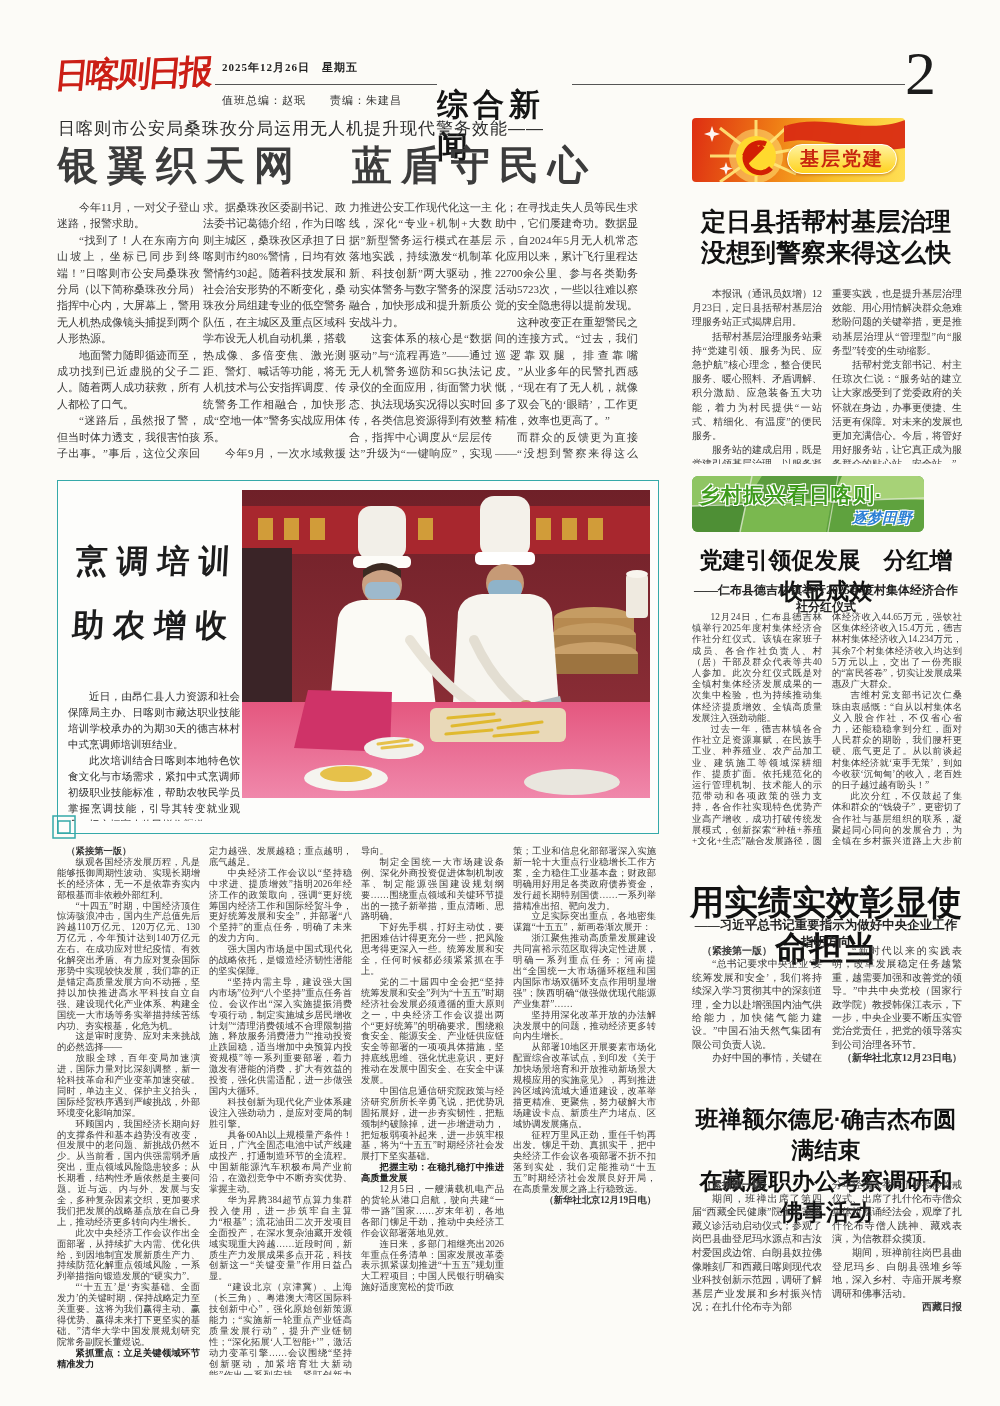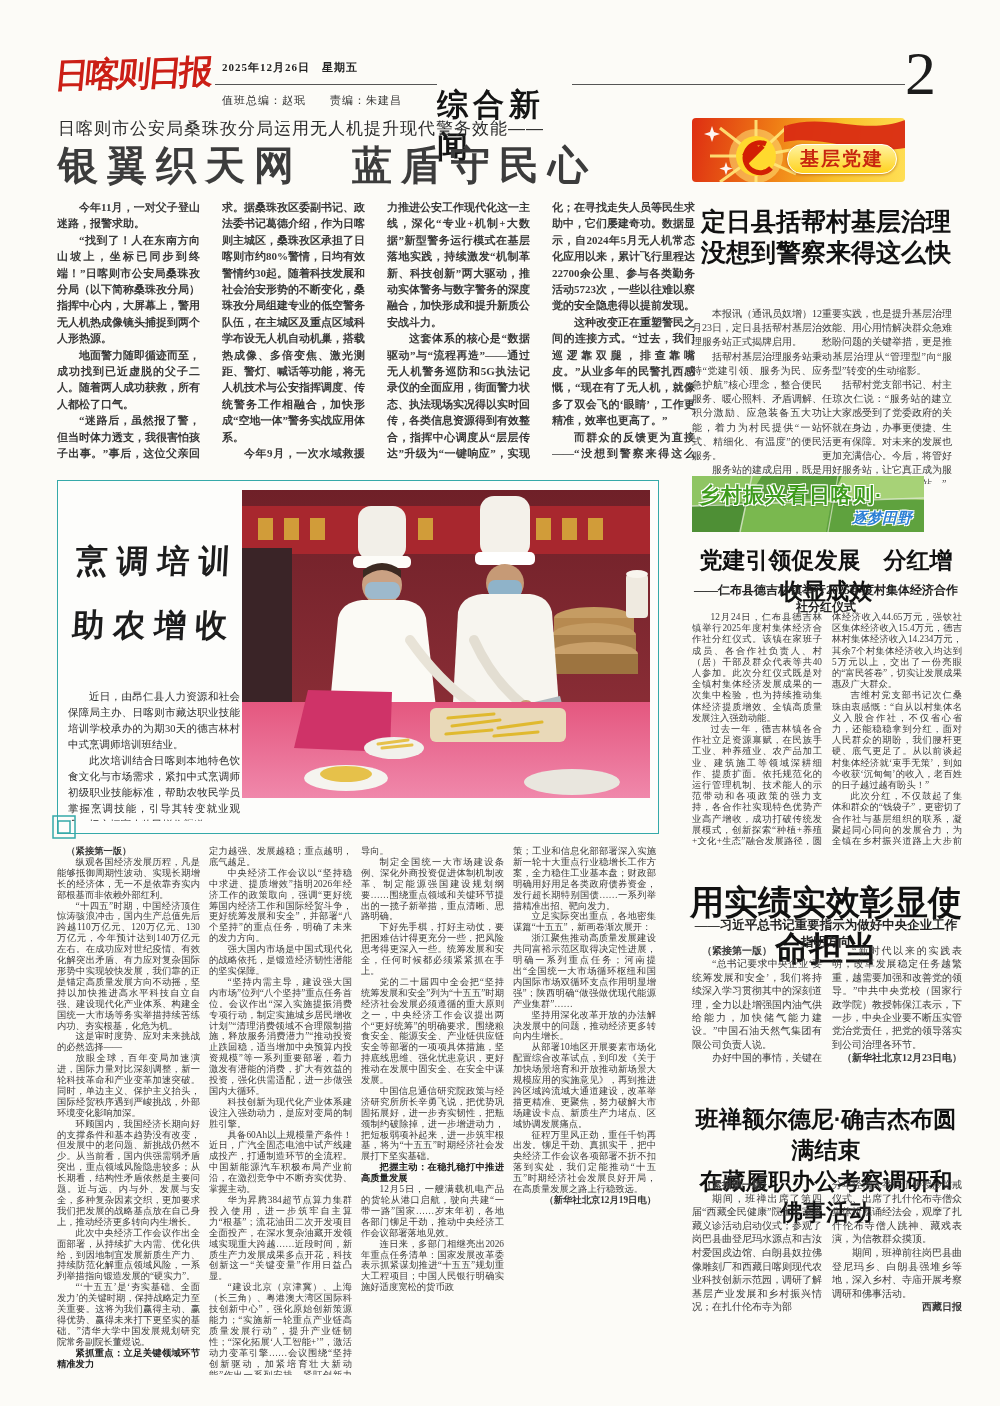--- a/index.html
+++ b/index.html
@@ -24,21 +24,21 @@
   .col p{margin:0;text-indent:2em;}
   .col p.cont{text-indent:0;}
   .col p.lead{text-indent:1em;font-weight:bold;}
   .col p.subhead{font-weight:bold;color:#222;}
   .col p.byline{text-align:right;font-weight:bold;text-indent:0;}
   
   .kicker{position:absolute;left:58px;top:117px;font-size:17px;color:#2d2d2d;
           font-family:"Liberation Sans",sans-serif;letter-spacing:1px;}
   .main-title{position:absolute;left:58px;top:138px;width:600px;text-align:left;font-size:40px;
               font-weight:bold;letter-spacing:9px;color:#3c3c3c;font-family:"Liberation Sans",sans-serif;}
-  .main-cols{left:57px;top:199px;width:601px;height:263px;gap:22px;font-size:11px;line-height:16.4px;font-weight:bold;}
+  .main-cols{left:57px;top:199px;width:601px;height:263px;gap:3px;font-size:11px;line-height:16.4px;}
   .main-cols .col{width:143px;}
   
   .photo-frame{position:absolute;left:57px;top:480px;width:600px;height:352px;
                border:1px solid #35a9a9;background:#fdfdfb;}
   .corner-orn{position:absolute;left:-7px;bottom:-7px;}
   .pf-title{position:absolute;left:16px;top:48px;width:168px;font-size:32px;font-weight:bold;
             color:#1d1d1d;letter-spacing:9px;line-height:2.0;font-family:"Liberation Serif",serif;
             transform:skewX(-3deg);}
   .pf-caption{position:absolute;left:10px;top:208px;width:172px;height:132px;font-size:10.5px;
               line-height:16px;text-align:justify;word-break:break-all;color:#2c2c2c;overflow:hidden;}
@@ -49,23 +49,23 @@
                 background:linear-gradient(100deg,#de2e12 0%,#ef7d15 38%,#f9c22c 68%,#ffdf55 100%);}
   .party-pill{position:absolute;right:8px;bottom:8px;background:linear-gradient(#fff3a0,#ffd21e);
               color:#c8250f;font-weight:bold;font-size:19px;letter-spacing:2px;padding:1px 12px;
               border:1px solid #fff;border-radius:15px;box-shadow:0 1px 3px rgba(120,20,0,.4);
               font-family:"Liberation Sans",sans-serif;}
   .rc-head-serif{position:absolute;left:690px;width:272px;text-align:center;font-weight:bold;color:#111;
                  font-family:"Liberation Serif",serif;}
   .rc-head-sans{position:absolute;left:690px;width:272px;text-align:center;font-weight:bold;color:#111;
                 font-family:"Liberation Sans",sans-serif;}
   .rc-sub{position:absolute;left:690px;width:272px;text-align:center;font-weight:bold;color:#222;}
-  .dingri-cols{left:692px;top:287px;width:270px;height:177px;font-size:10px;line-height:14.2px;margin-top:20px;}
+  .dingri-cols{left:692px;top:287px;width:270px;height:177px;gap:10px;font-size:10px;line-height:14.2px;}
   .dingri-cols .col{width:130px;}
-  .rural-banner{position:absolute;left:692px;top:476px;width:232px;height:56px;overflow:hidden;border-radius:0;}
+  .rural-banner{position:absolute;left:692px;top:476px;width:232px;height:56px;overflow:hidden;border-radius:6px;}
   .rural-title{position:absolute;left:7px;top:5px;font-size:21px;font-weight:bold;color:#3f9c1d;
                letter-spacing:1px;font-family:"Liberation Sans",sans-serif;
                text-shadow:1px 1px 0 #fff,-1px -1px 0 #fff,1px -1px 0 #fff,-1px 1px 0 #fff,0 2px 2px rgba(0,0,0,.25);}
   .rural-sub{position:absolute;right:12px;bottom:4px;font-size:15px;font-weight:bold;font-style:italic;color:#2b7fd4;
              font-family:"Liberation Sans",sans-serif;
              text-shadow:1px 1px 0 #fff,-1px -1px 0 #fff,1px -1px 0 #fff,-1px 1px 0 #fff;}
   .dividend-cols{left:692px;top:612px;width:270px;height:233px;gap:10px;font-size:9.3px;line-height:11.2px;}
   .dividend-cols .col{width:130px;}
   .soe-cols{left:692px;top:944px;width:270px;height:120px;gap:10px;font-size:10px;line-height:13.4px;}
   .soe-cols .col{width:130px;}

